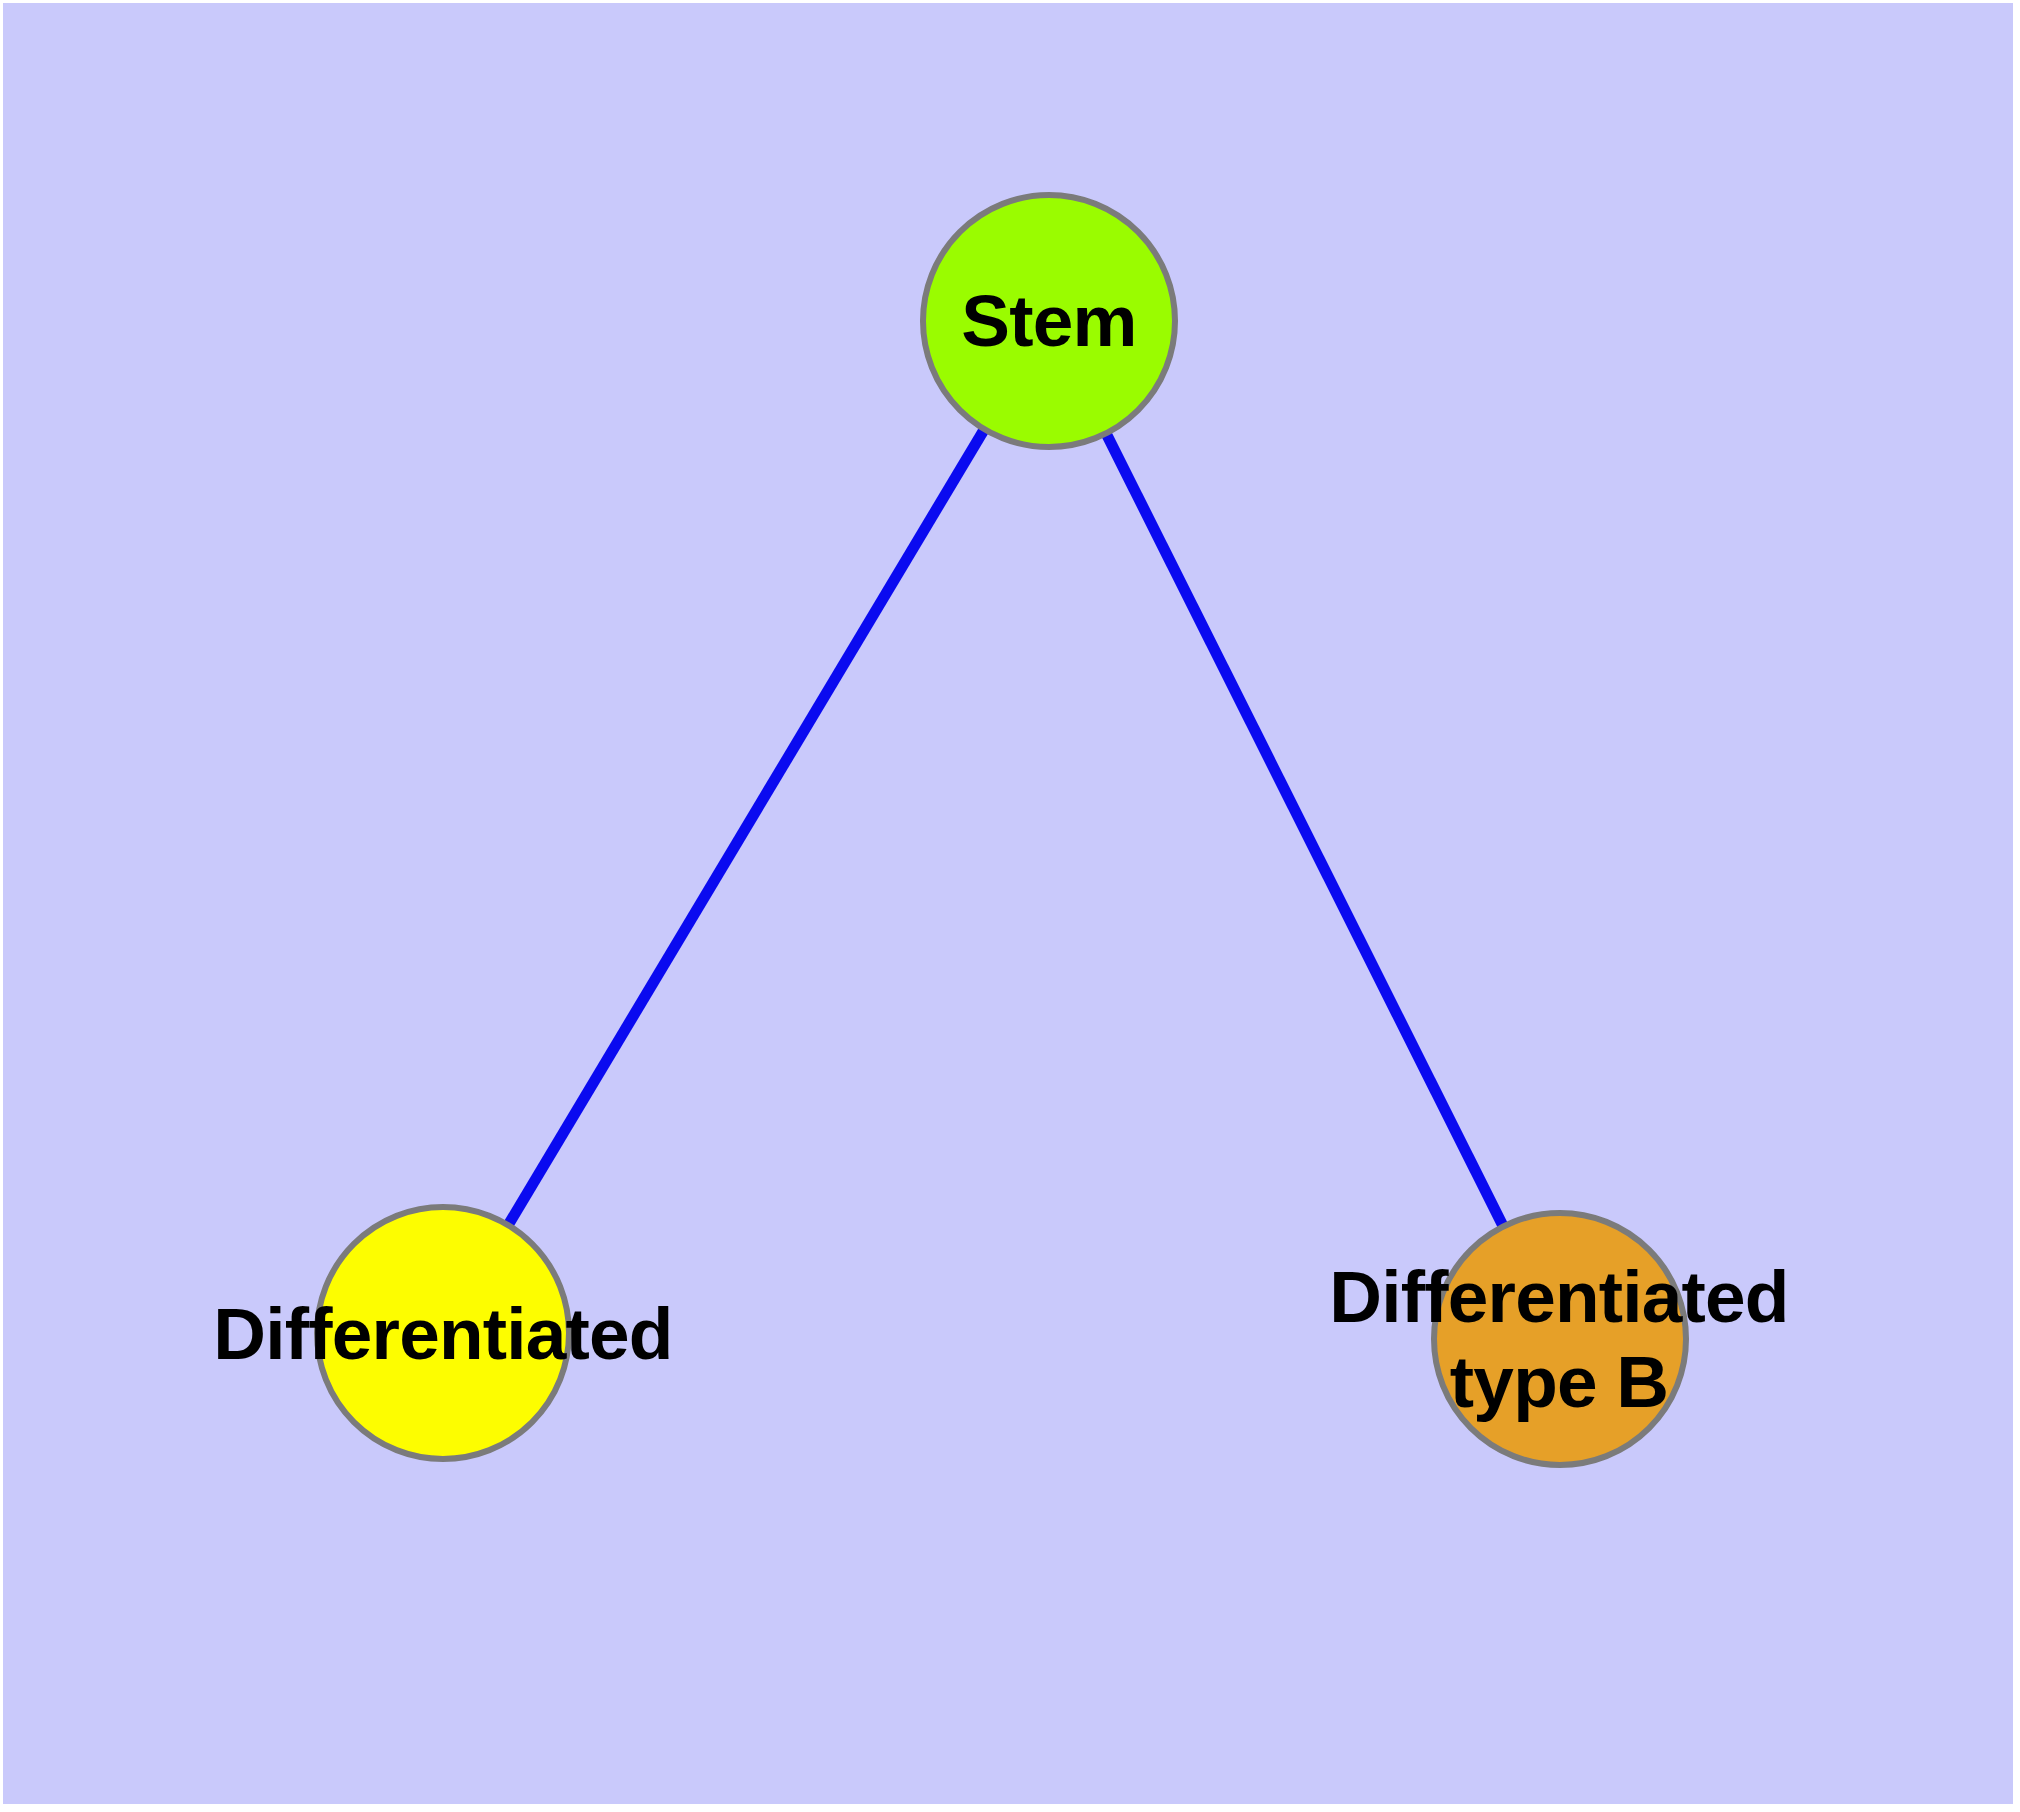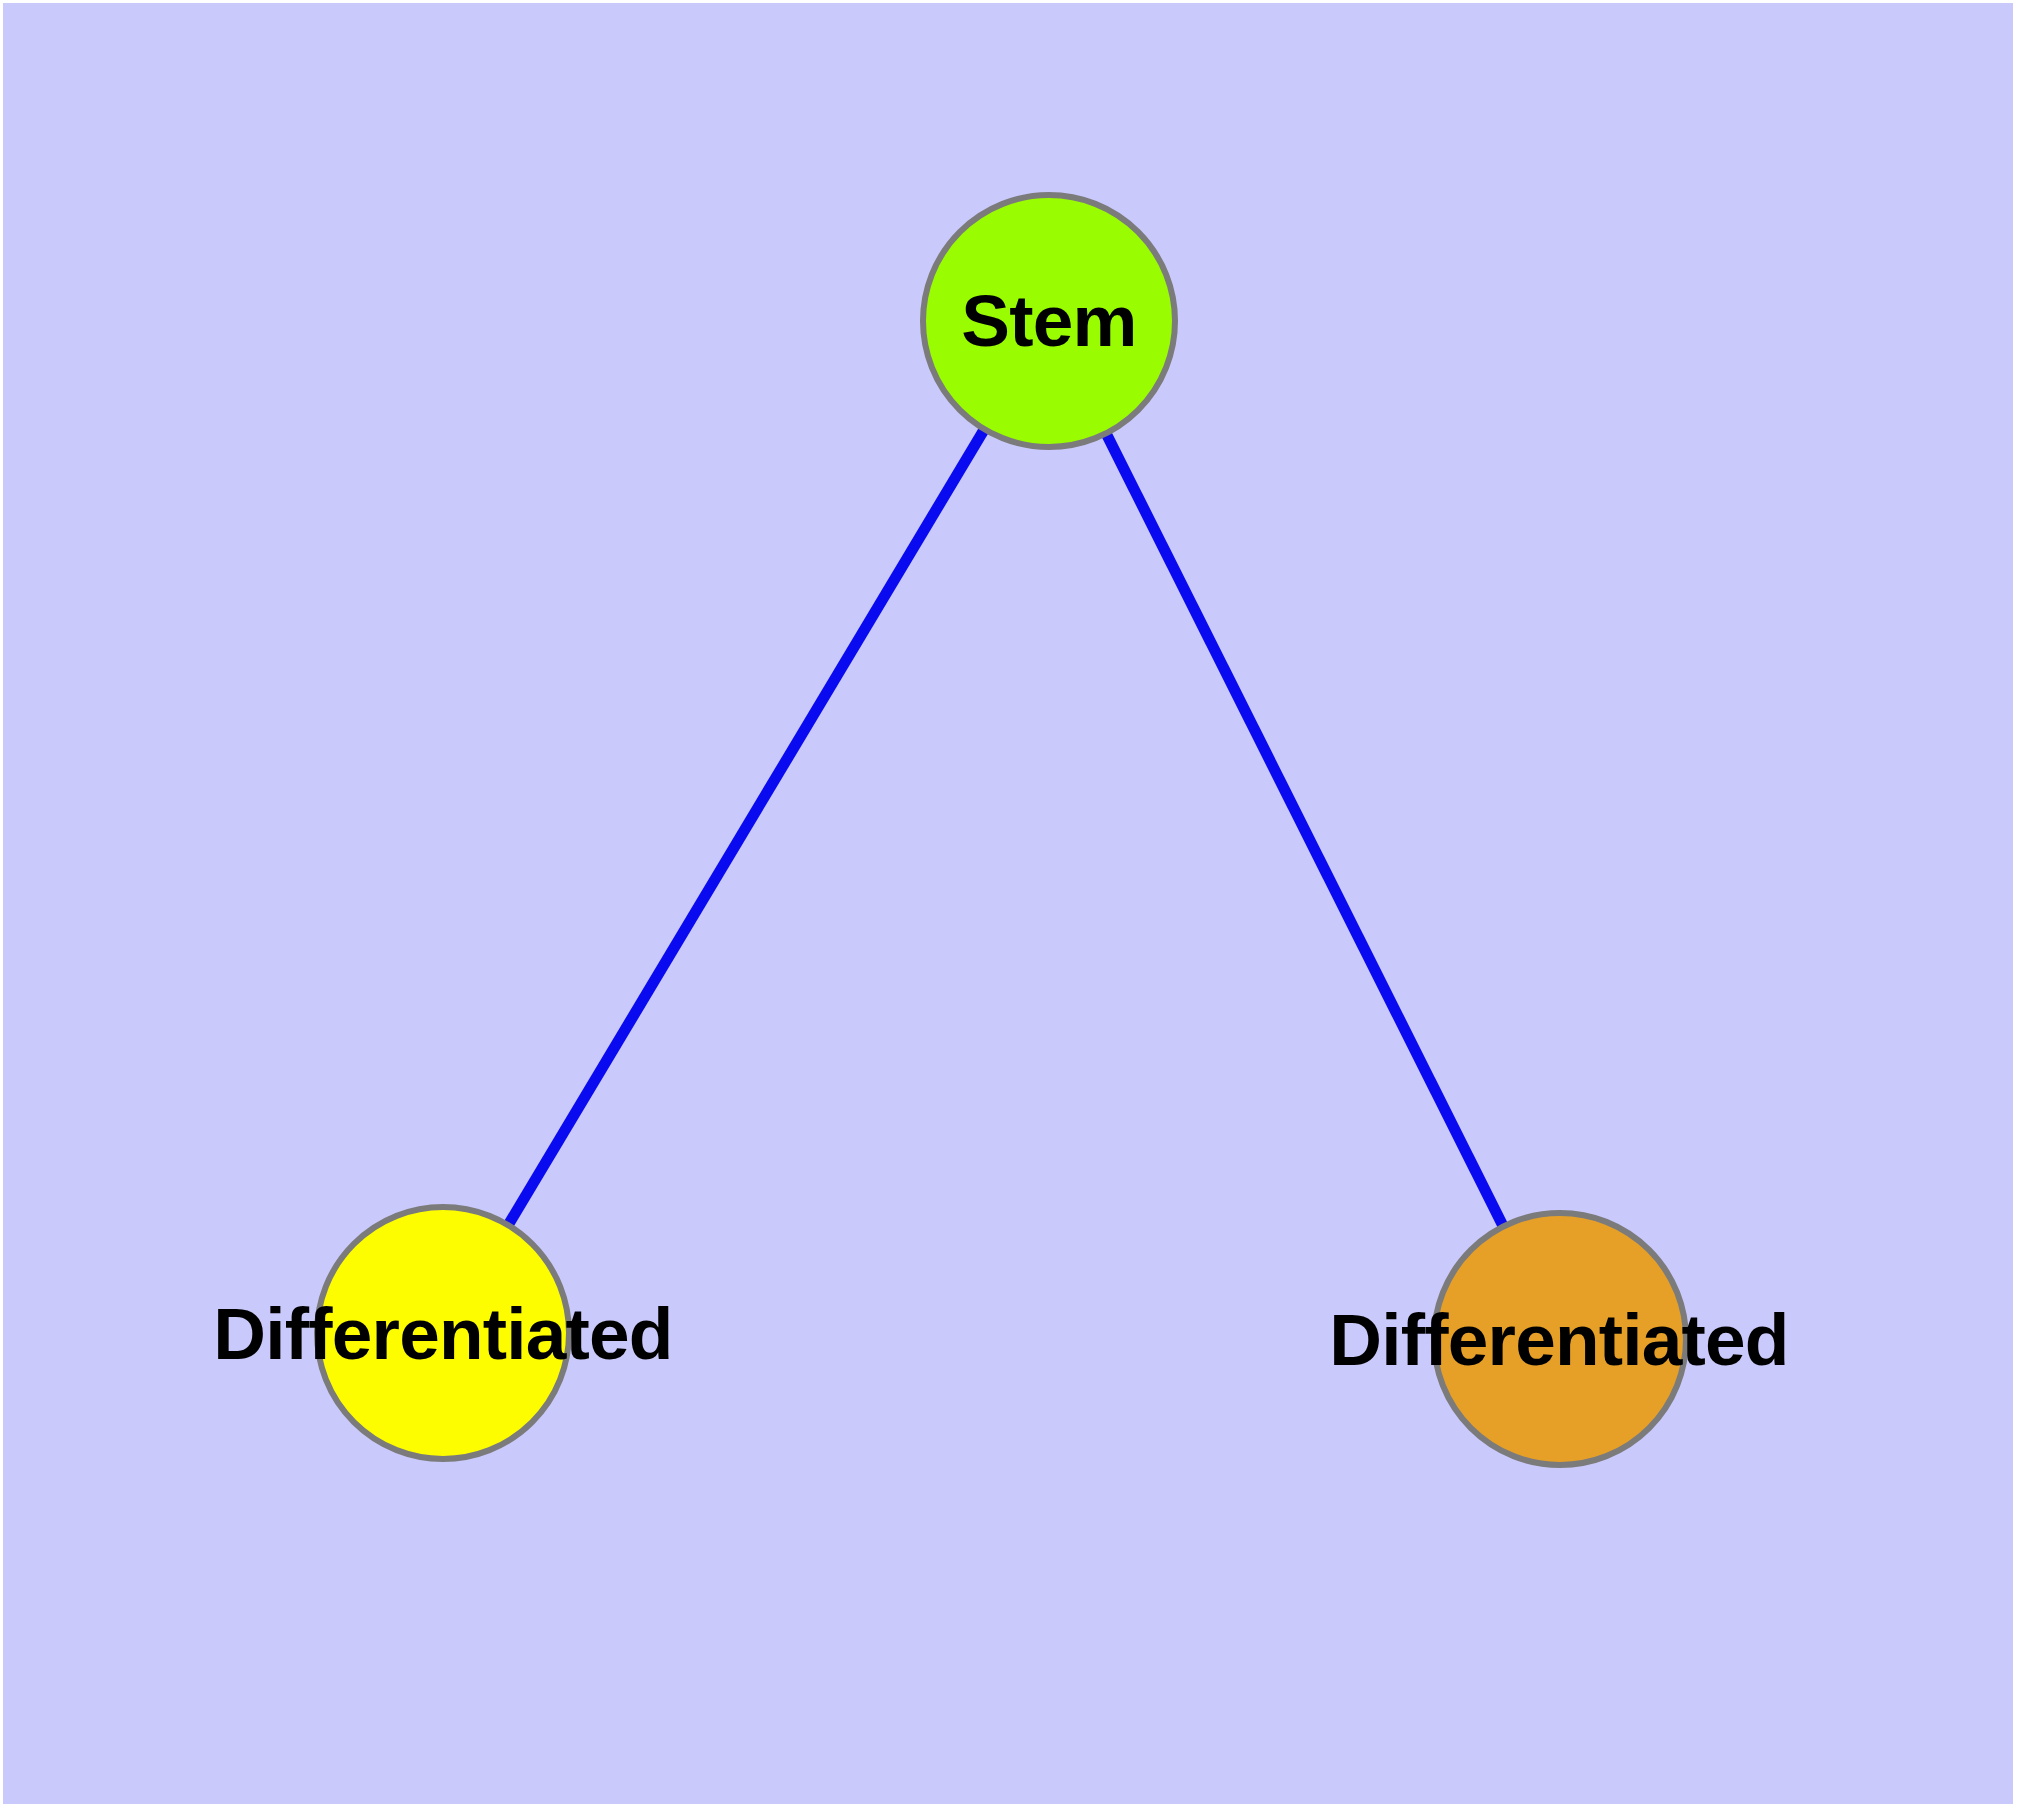--- a/index.html
+++ b/index.html
@@ -72,16 +72,17 @@
   <div class="node-label" style="left: 1049px; top: 320px; color: rgb(0, 0, 0);">
     <span>Stem</span>
   </div>
 
   <div class="node-label" style="left: 443px; top: 1333px; color: rgb(0, 0, 0);">
     <span>Differentiated</span>
   </div>
 
   <div class="node-label" style="left: 1559px; top: 1339px; color: rgb(0, 0, 0);">
     <span>Differentiated</span>
+    <span>type B</span>
   </div>
 
 </div>
 
 
 </body></html>

